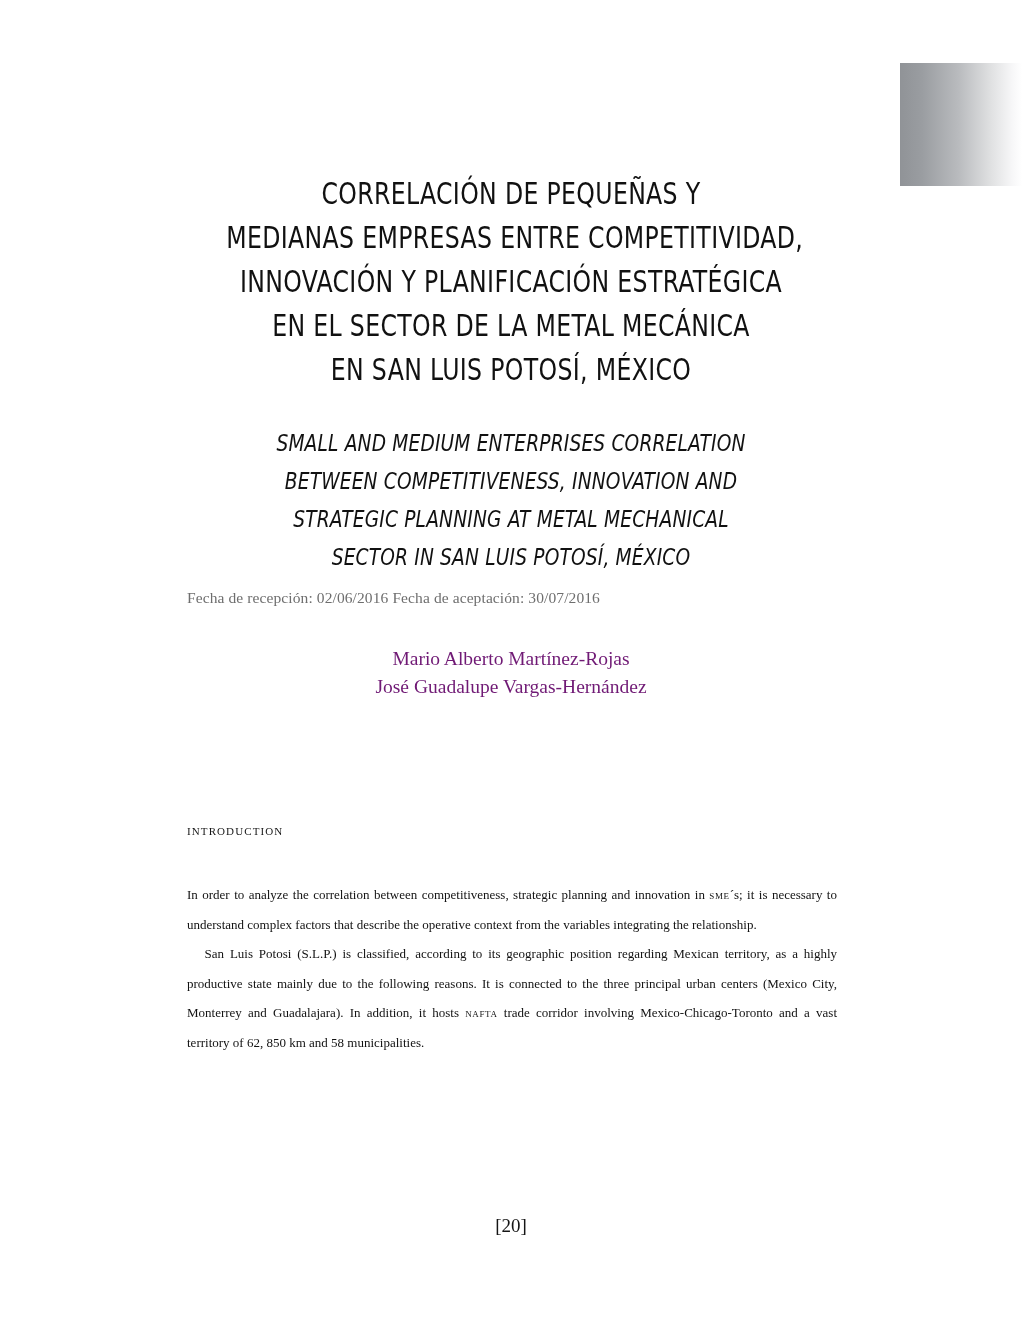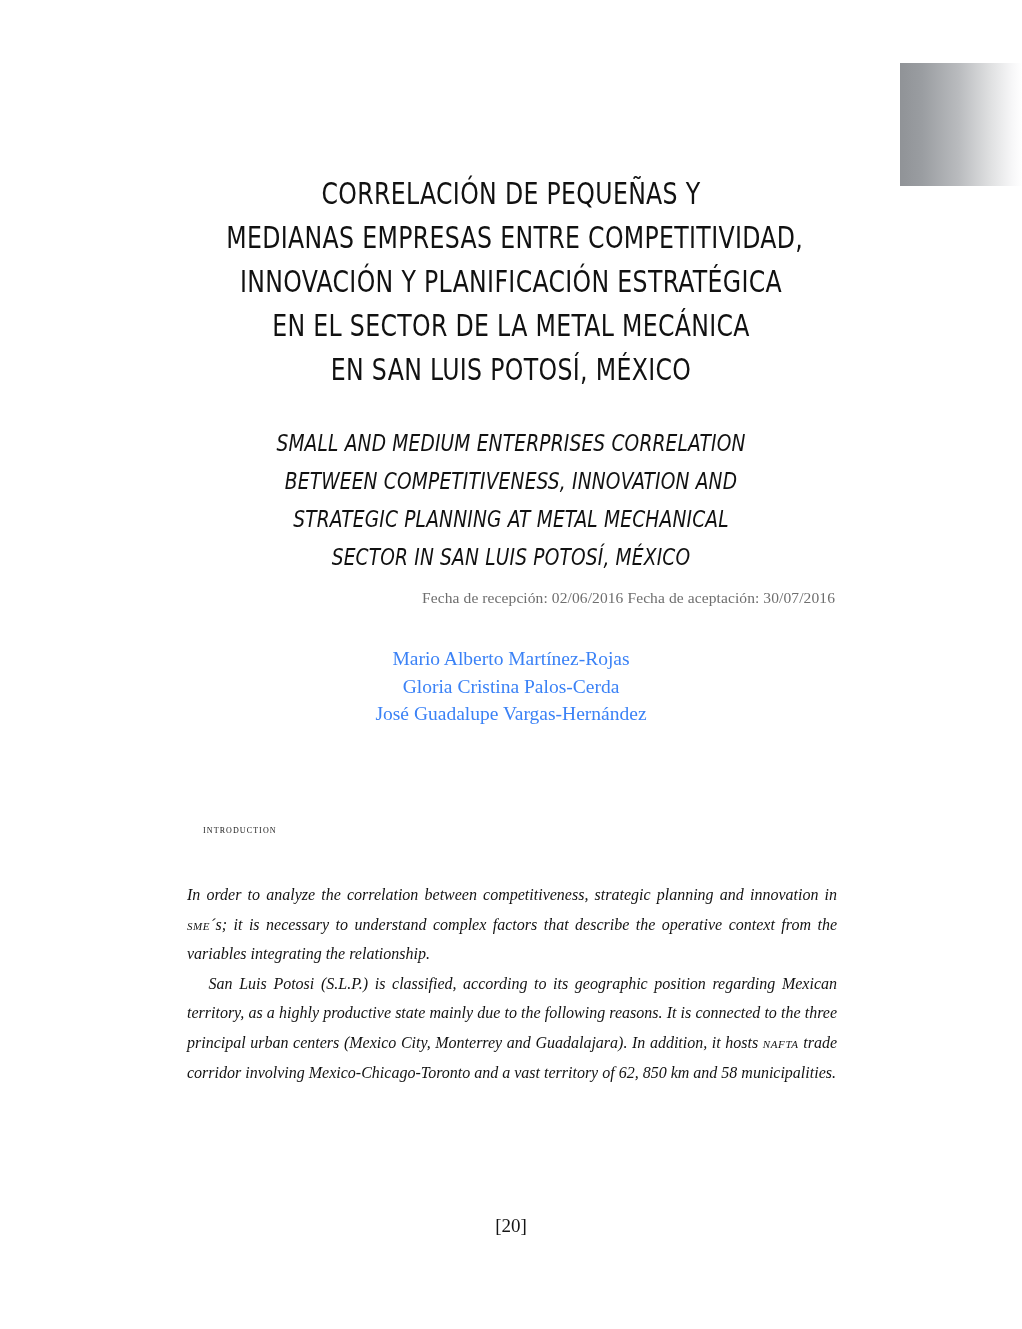--- a/index.html
+++ b/index.html
@@ -83,65 +83,64 @@
     transform-origin: center top;
   }
   .title-en .tline { display: block; white-space: nowrap; }
 
   
   .dates {
     position: absolute;
     top: 588px;
     left: 0;
     width: 648px;
-    text-align: right;
+    text-align: left;
     font-size: 15.5px;
     line-height: 20px;
     color: #6e6e6e;
     letter-spacing: 0.1px;
   }
 
   
   .authors {
     position: absolute;
     top: 645px;
     left: 0;
     width: 648px;
     text-align: center;
     font-size: 19.5px;
     line-height: 27.5px;
-    color: #3b82f6;
+    color: #701a75;
   }
   .authors .aline { display: block; white-space: nowrap; }
 
   
   .section-heading {
     position: absolute;
     top: 822px;
-    left: 16px;
-    font-size: 12px;
+    left: 0;
+    font-size: 15px;
     letter-spacing: 1.1px;
     font-variant: small-caps;
     text-transform: lowercase;
     color: #161616;
   }
 
   
   .body-text {
     position: absolute;
     top: 880px;
     left: 0;
     width: 650px;
-    font-size: 16px;
+    font-size: 13px;
     line-height: 29.6px;
     text-align: justify;
     text-justify: inter-word;
     color: #121212;
     hyphens: none;
-    font-style: italic;
   }
   .body-text p {
     margin: 0;
     padding: 0;
   }
   .body-text p + p {
     text-indent: 1.35em;
   }
   .body-text p:last-child {
     text-align: justify;
@@ -184,21 +183,20 @@
       <span class="tline">SMALL AND MEDIUM ENTERPRISES CORRELATION</span>
       <span class="tline">BETWEEN COMPETITIVENESS, INNOVATION AND</span>
       <span class="tline">STRATEGIC PLANNING AT METAL MECHANICAL</span>
       <span class="tline">SECTOR IN SAN LUIS POTOSÍ, MÉXICO</span>
     </h2>
 
     <div class="dates">Fecha de recepción: 02/06/2016  Fecha de aceptación: 30/07/2016</div>
 
     <div class="authors">
       <span class="aline">Mario Alberto Martínez-Rojas</span>
-      <span class="aline">Gloria Cristina Palos-Cerda</span>
       <span class="aline">José Guadalupe Vargas-Hernández</span>
     </div>
 
     <div class="section-heading">Introduction</div>
 
     <div class="body-text">
       <p><span>In order to analyze the correlation between competitiveness, strategic planning and innovation in </span><span class="sc">SME</span><span>´s; it is necessary to understand complex factors that describe the operative context from the variables integrating the relationship.</span></p>
       <p><span>San Luis Potosi (S.L.P.) is classified, according to its geographic position regarding Mexican territory, as a highly productive state mainly due to the following reasons. It is connected to the three principal urban centers (Mexico City, Monterrey and Guadalajara). In addition, it hosts </span><span class="sc">NAFTA</span><span> trade corridor involving Mexico-Chicago-Toronto and a vast territory of 62, 850 km and 58 municipalities.</span></p>
     </div>
 

